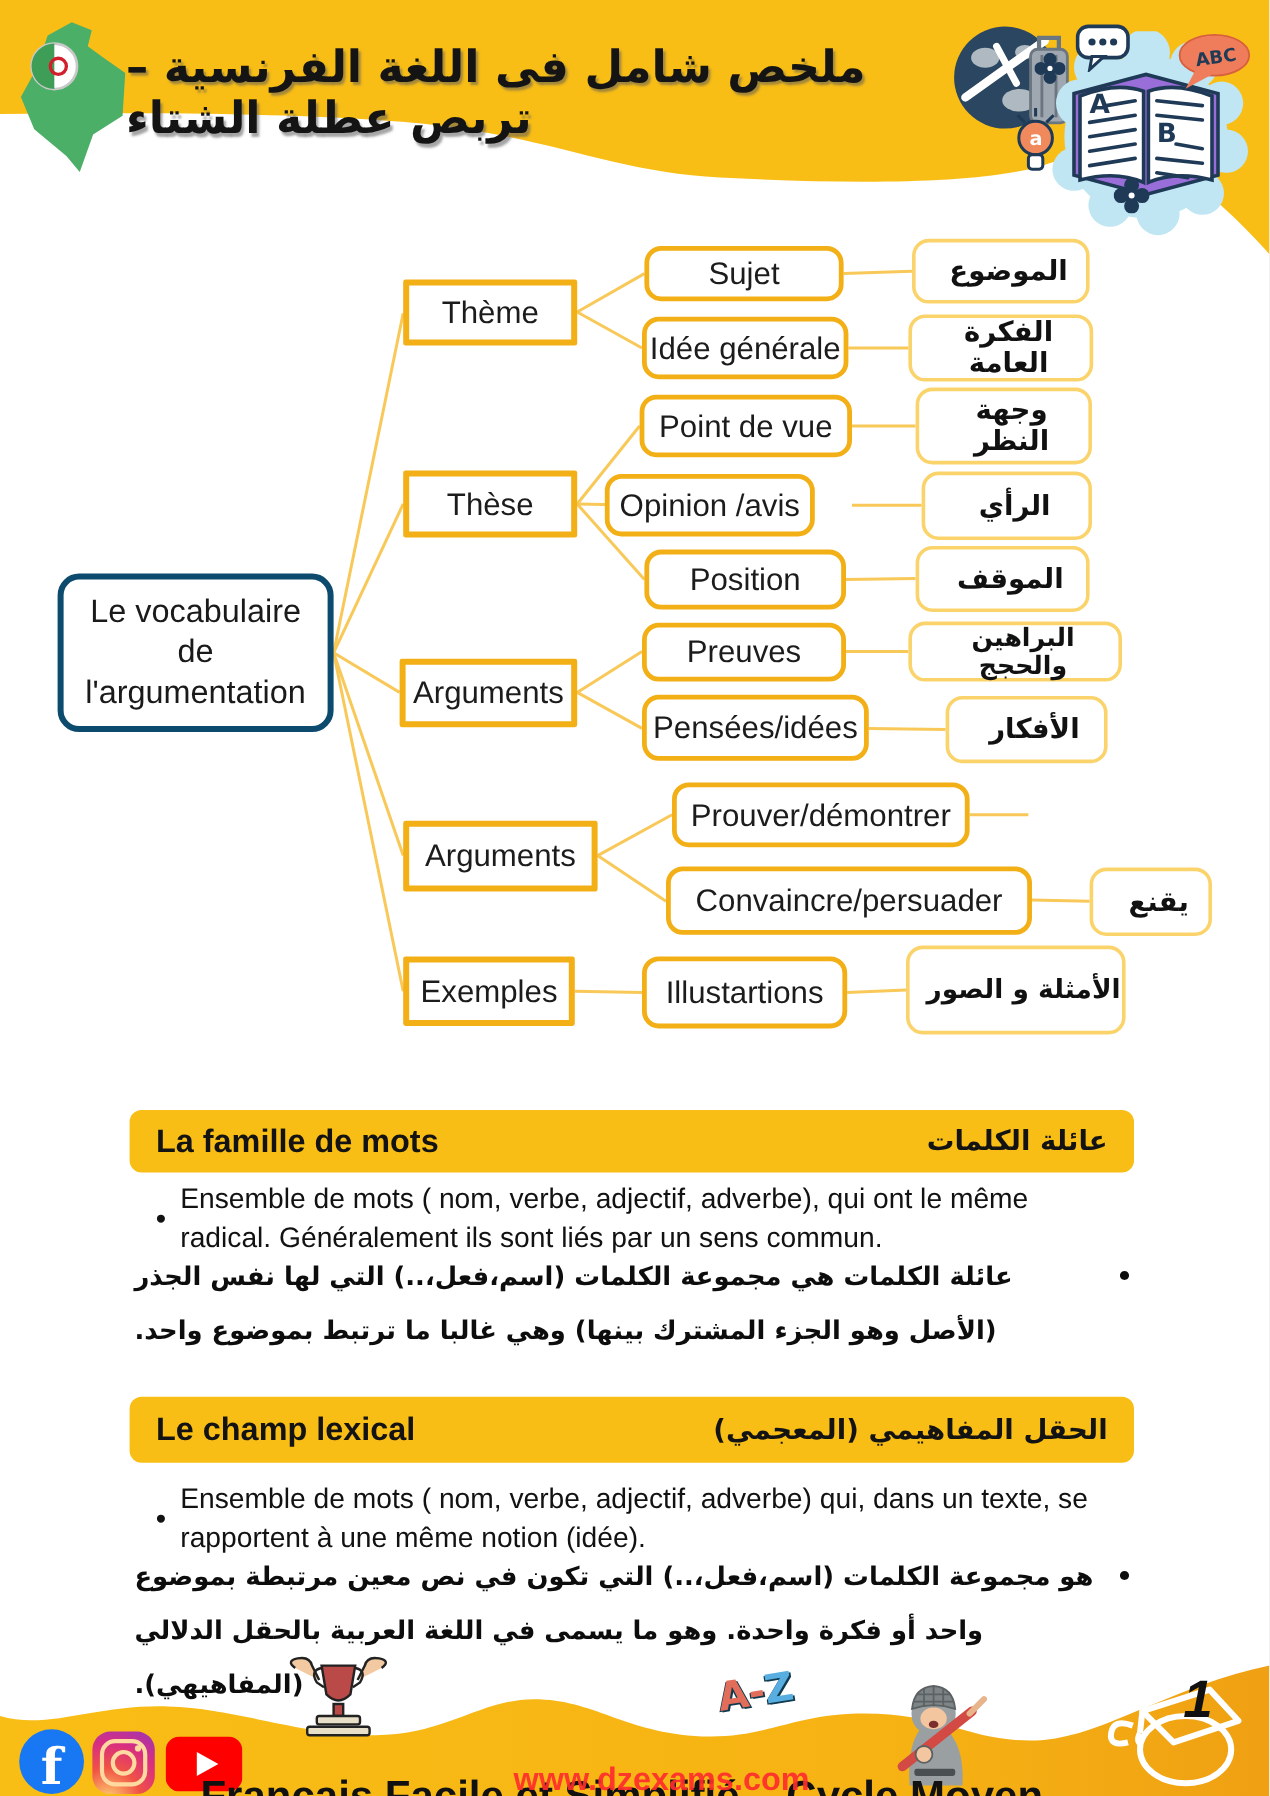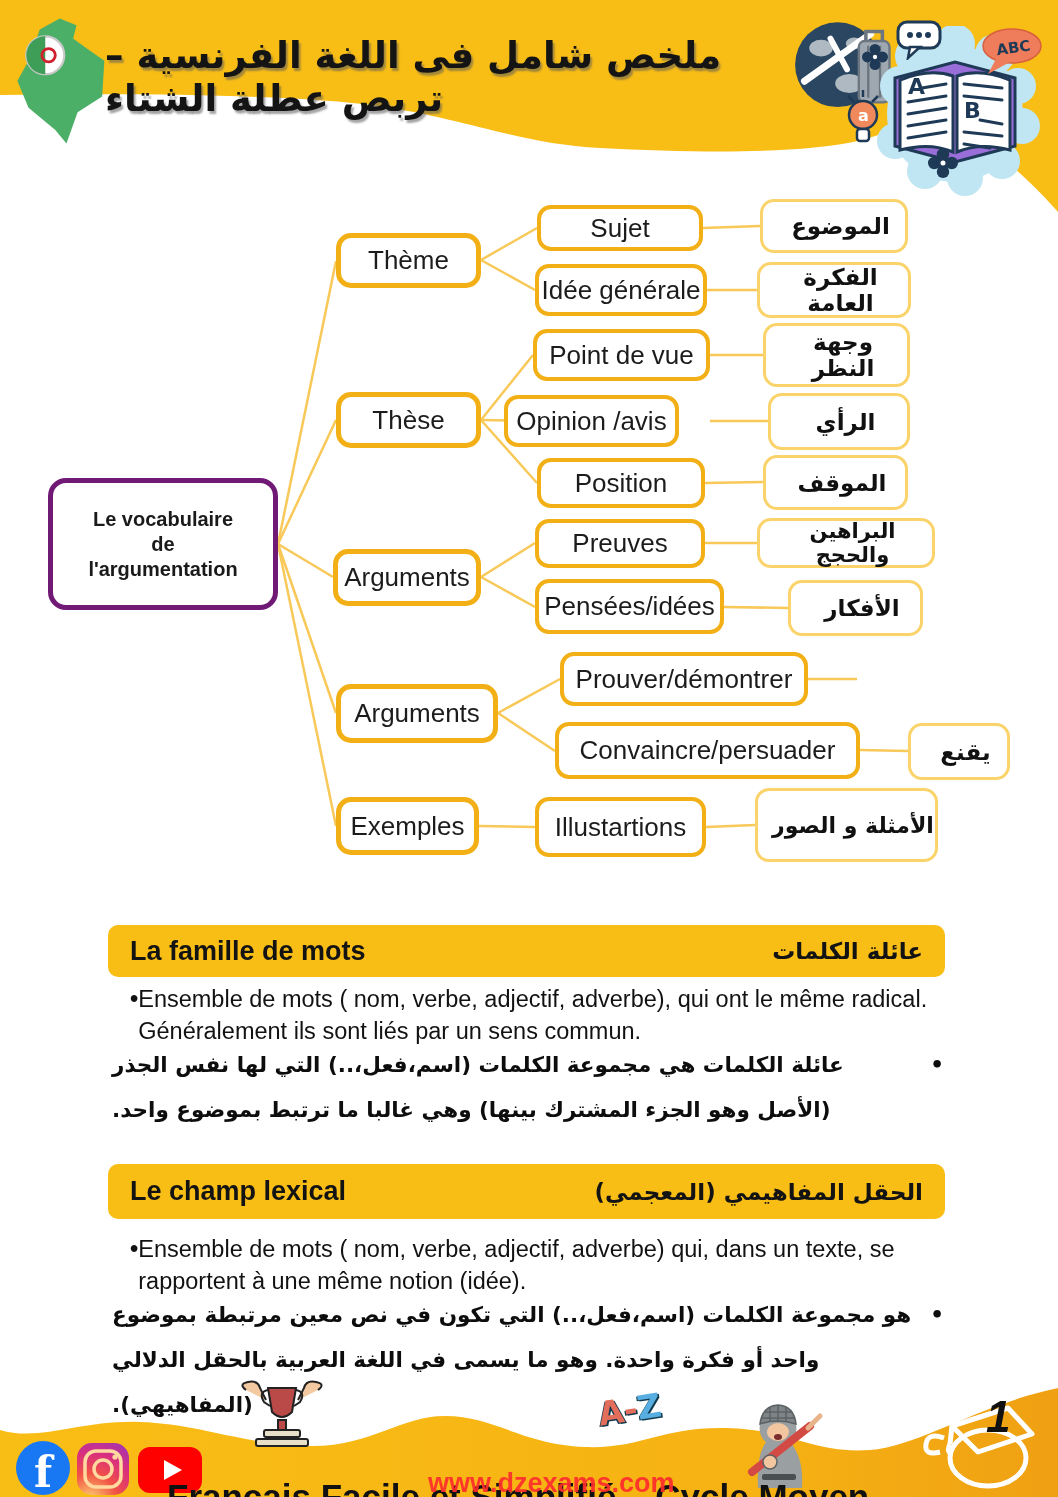--- a/index.html
+++ b/index.html
@@ -9,35 +9,35 @@
   .abs{position:absolute;}
   
   #header-shape{position:absolute;top:0;left:0;z-index:0;}
   #header-title{position:absolute;top:34px;left:105px;width:720px;z-index:3;
     direction:rtl;text-align:left;font-family:"DejaVu Sans",sans-serif;font-weight:bold;
     font-size:37px;color:#141414;text-shadow:2px 3px 2px rgba(90,90,90,.55);}
   
   .box{position:absolute;z-index:2;background:#fff;box-sizing:border-box;
        display:flex;align-items:center;justify-content:center;text-align:center;}
   .fr{border:4px solid #F2AF16;border-radius:14px;font-size:26px;color:#1c1c1c;}
-  .l1{border-width:5px;border-radius:15px;}
+  .l1{border-width:5px;border-radius:2px;}
   .ar{border:3px solid #FBD36B;border-radius:14px;direction:rtl;
       font-family:"DejaVu Sans",sans-serif;font-weight:bold;font-size:23px;color:#111;padding-left:13px;}
-  .root{border:5px solid #701a75;border-radius:18px;font-weight:bold;font-size:20px;
+  .root{border:5px solid #0c4a6e;border-radius:18px;font-weight:normal;font-size:27px;
         color:#1a1a1a;white-space:pre-line;line-height:1.25;}
   #connectors{position:absolute;top:0;left:0;z-index:1;}
   
   .banner{position:absolute;left:108px;width:837px;height:52px;z-index:2;
     background:#F9BE16;border-radius:10px;display:flex;align-items:center;
     justify-content:space-between;padding:0 22px;box-sizing:border-box;}
   .banner .fr-t{font-weight:bold;font-size:27px;color:#131313;}
   .banner .ar-t{font-weight:bold;font-size:23px;color:#131313;direction:rtl;
     font-family:"DejaVu Sans",sans-serif;}
-  .para-fr{position:absolute;z-index:2;display:flex;gap:0;
-    font-size:23.5px;color:#121212;line-height:1.38;}
+  .para-fr{position:absolute;z-index:2;display:flex;gap:12px;
+    font-size:23.5px;color:#121212;line-height:1.38;align-items:center;}
   .para-ar{position:absolute;z-index:2;display:flex;gap:19px;direction:rtl;
     font-family:"DejaVu Sans",sans-serif;font-weight:bold;font-size:21.5px;
     color:#0d0d0d;line-height:2.1;text-align:left;}
   .blt{flex:0 0 auto;font-weight:bold;}
   .blt::before{content:"•";}
   
   #footer-shape{position:absolute;left:0;bottom:0;z-index:1;}
   #brand{position:absolute;left:167px;top:1453px;z-index:3;font-weight:bold;
     font-size:35px;color:#111;margin-top:24px;}
   #watermark{position:absolute;left:428px;top:1468px;z-index:4;font-weight:bold;

